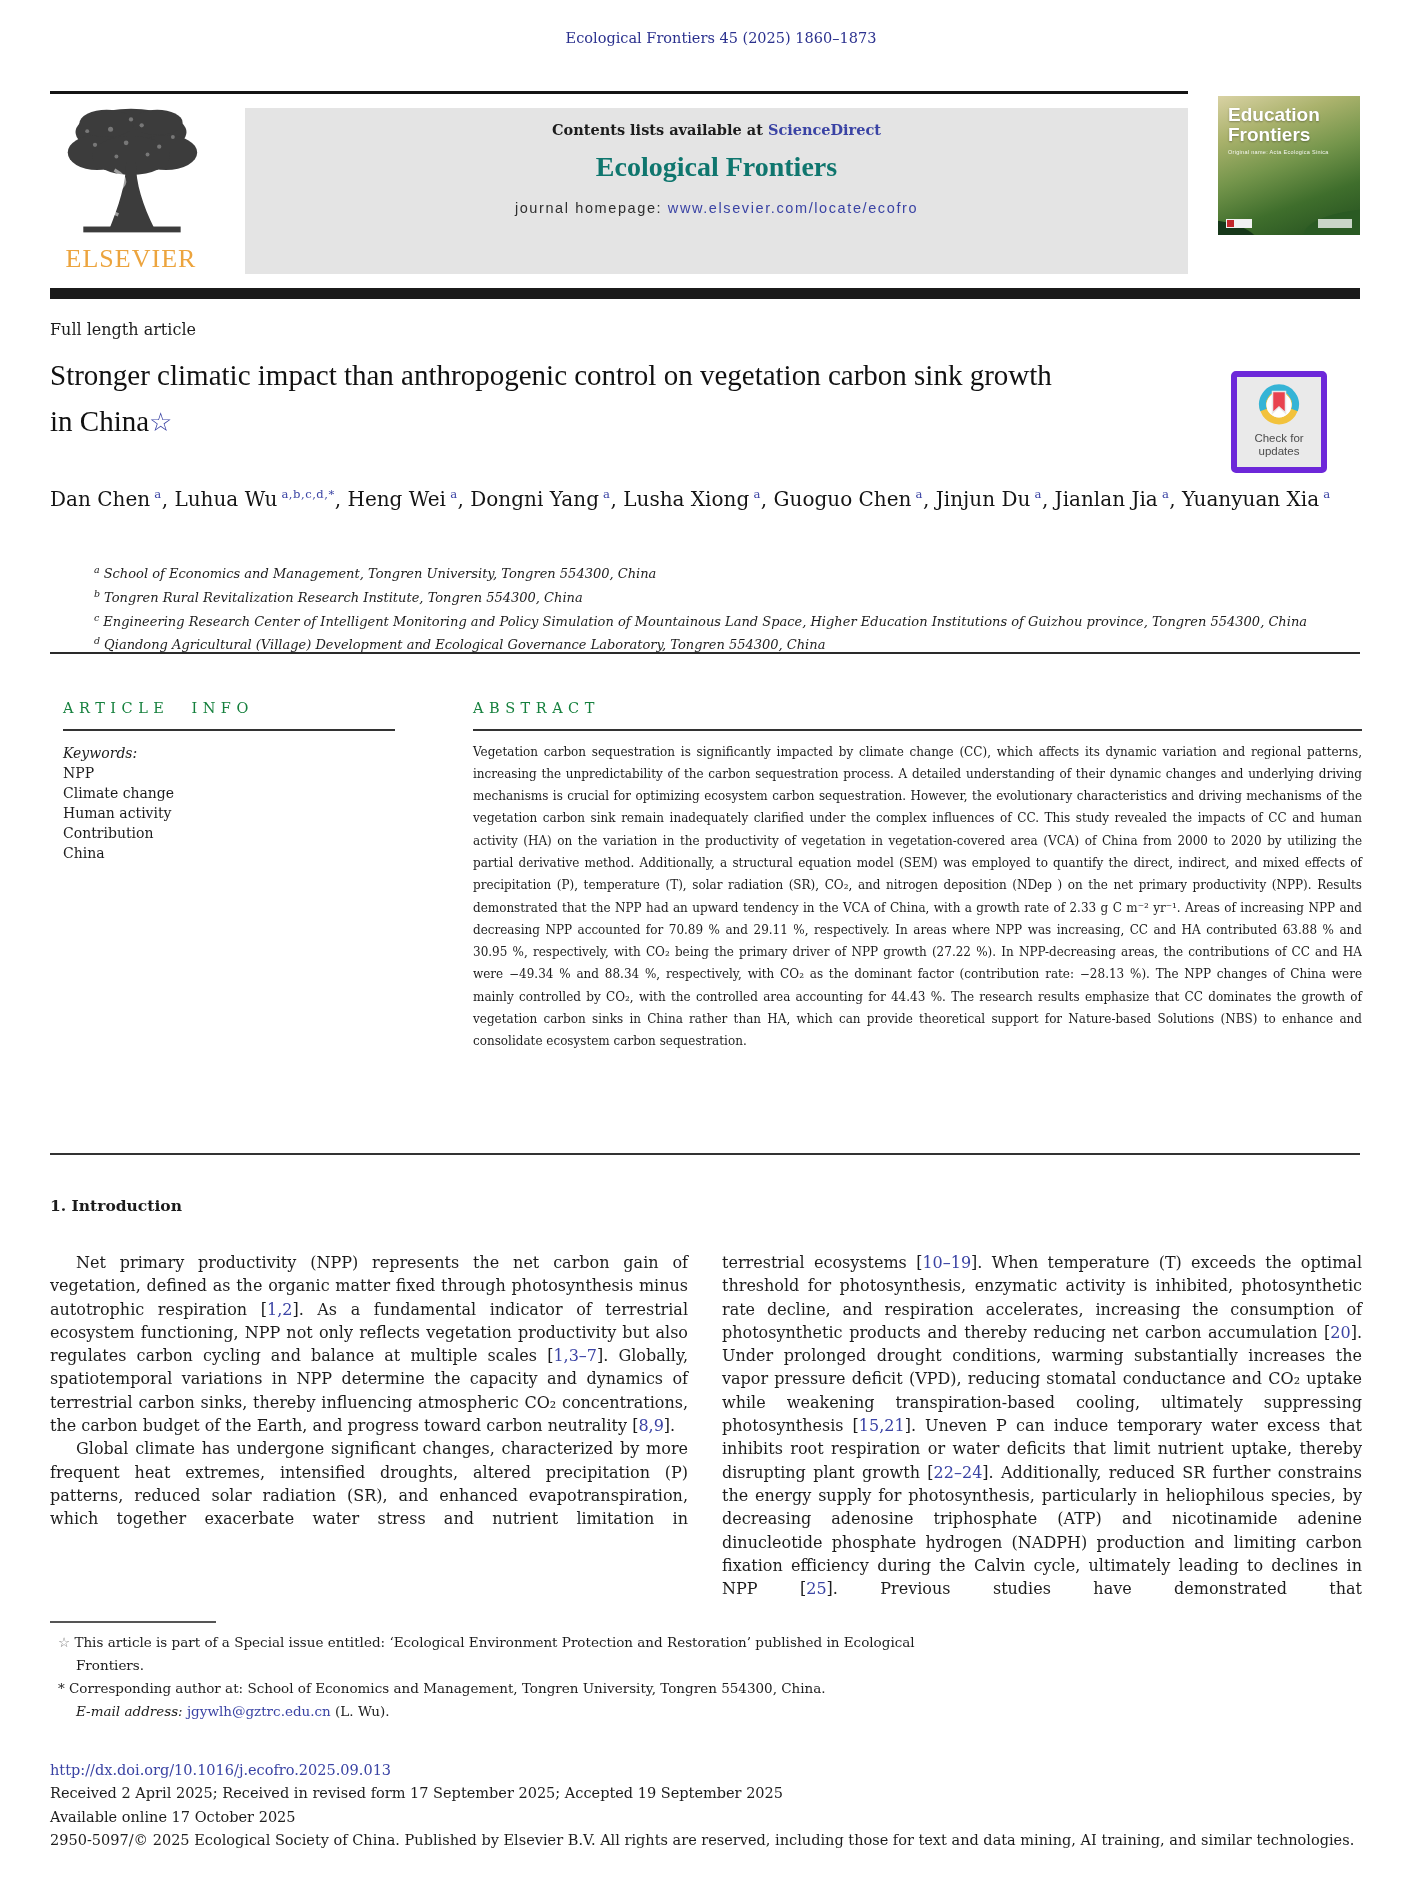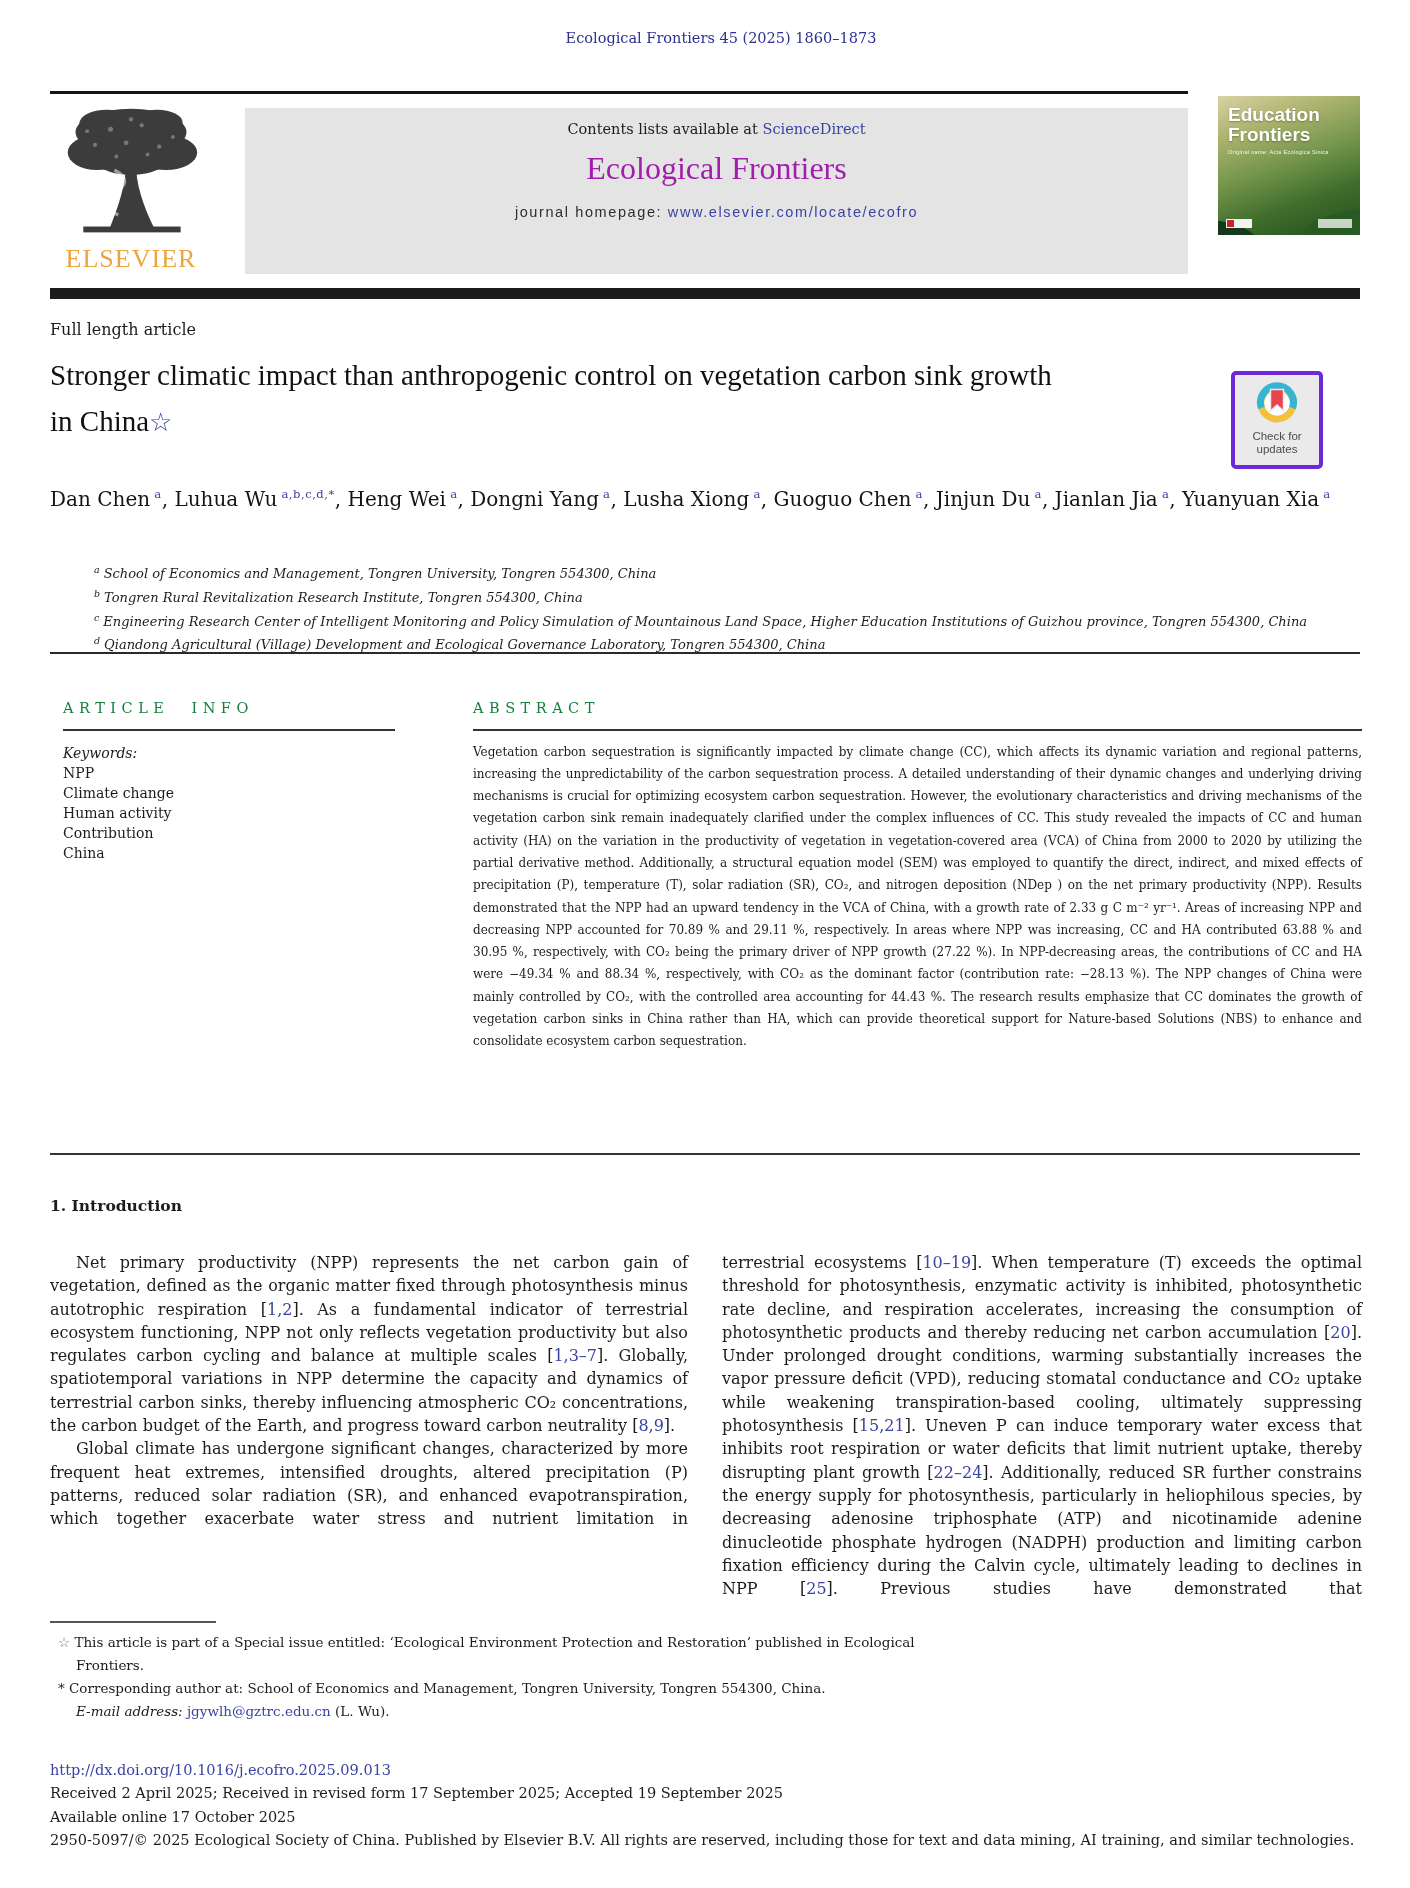--- a/index.html
+++ b/index.html
@@ -9,23 +9,23 @@
   
   .journal-ref{position:absolute;top:30px;left:0;width:100%;text-align:center;
                font-size:14.5px;color:var(--navy,#2b318e);}
   .rule-top{position:absolute;left:50px;top:91px;width:1138px;height:3px;background:#141414;}
   .tree-wrap{position:absolute;left:55px;top:100px;width:152px;height:146px;}
   .elsevier-word{position:absolute;left:48px;top:244px;width:166px;text-align:center;
                  font-family:"Liberation Serif",serif;font-size:26px;letter-spacing:1px;
                  color:var(--orange,#eca43e);}
   .banner{position:absolute;left:245px;top:108px;width:943px;height:166px;
           background:var(--banner,#e4e4e4);text-align:center;}
-  .banner .contents{padding-top:13px;font-size:14.5px;color:#1c1c1c;}
+  .banner .contents{padding-top:13px;font-size:14.5px;color:#1c1c1c;font-weight:bold;}
   .banner .contents .sd{color:var(--link,#3a43a4);}
-  .banner .jname{margin-top:13px;font-family:"Liberation Serif",serif;font-size:32px;color:#a21caf;}
+  .banner .jname{margin-top:13px;font-family:"Liberation Serif",serif;font-size:28px;color:#0f766e;font-weight:bold;}
   .banner .homepage{margin-top:17px;font-family:"Liberation Sans",sans-serif;font-size:14.5px;
                     letter-spacing:1.6px;color:#2e2e2e;}
   .banner .homepage .hp-url{color:var(--link,#3a43a4);text-align:center;}
 
   .cover{position:absolute;left:1218px;top:96px;width:142px;height:139px;overflow:hidden;
          background:
            radial-gradient(120% 55% at -12% 108%, #17381a 0 34%, rgba(0,0,0,0) 35%),
            radial-gradient(150% 50% at 118% 100%, #2a5a23 0 38%, rgba(0,0,0,0) 39%),
            linear-gradient(160deg,#d9d2a4 0%,#aab26c 24%,#74954b 48%,#3f6e2c 72%,#224d1e 100%);}
   .cover .ct{padding:9px 0 0 10px;font-family:"Liberation Sans",sans-serif;font-weight:bold;
@@ -37,21 +37,21 @@
   .cover-mark{position:absolute;bottom:7px;right:8px;width:34px;height:9px;background:rgba(255,255,255,.75);}
 
   .bar-thick{position:absolute;left:50px;top:288px;width:1310px;height:11px;background:#1b1b1b;}
 
   
   .article-type{position:absolute;left:50px;top:320px;font-size:16px;}
   .title{position:absolute;left:50px;top:352px;width:1010px;
          font-family:"Liberation Serif",serif;font-size:29px;line-height:46px;color:#111;}
   .title .seg-link{font-size:26px;}
   .check-badge{position:absolute;left:1231px;top:371px;width:84px;height:90px;background:#eaeaea;
-               border:4px solid #6d28d9;border-radius:5px;text-align:center;cursor:pointer;}
+               border:6px solid #6d28d9;border-radius:5px;text-align:center;cursor:pointer;}
   .check-badge .cb-text{font-family:"Liberation Sans",sans-serif;font-size:11.5px;line-height:13px;color:#4c4c4c;}
 
   .authors{position:absolute;left:50px;top:477px;width:1315px;font-size:20px;line-height:34px;color:#141414;}
   .affiliations{position:absolute;left:50px;top:560px;width:1310px;margin-left:44px;}
   .aff-row{font-style:italic;font-size:13px;line-height:19.5px;}
   .aff-row .mk{vertical-align:super;font-size:9.5px;margin-right:4px;}
   .rule-mid{position:absolute;left:50px;top:652px;width:1310px;height:2px;background:#2a2a2a;}
 
   
   .col-heading{font-size:14.5px;letter-spacing:5.5px;word-spacing:12px;color:#15803d;}

